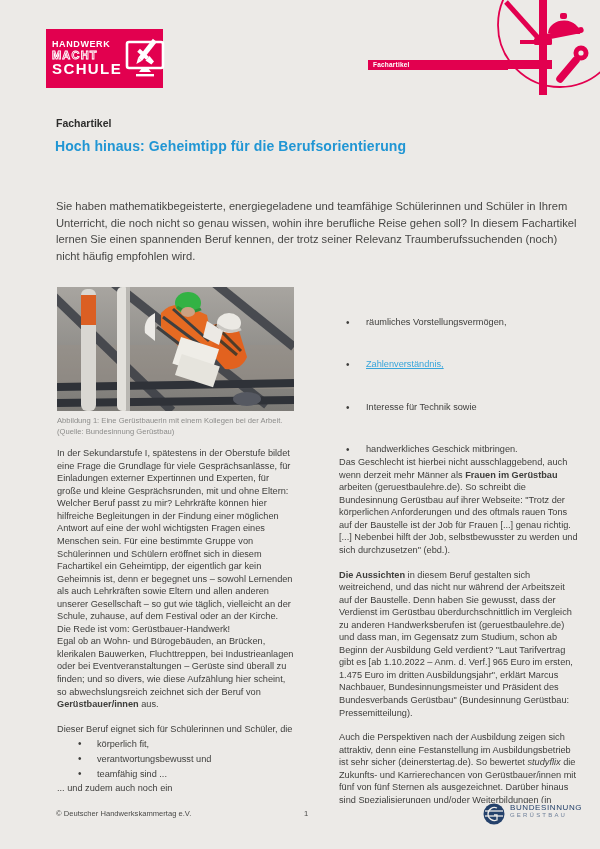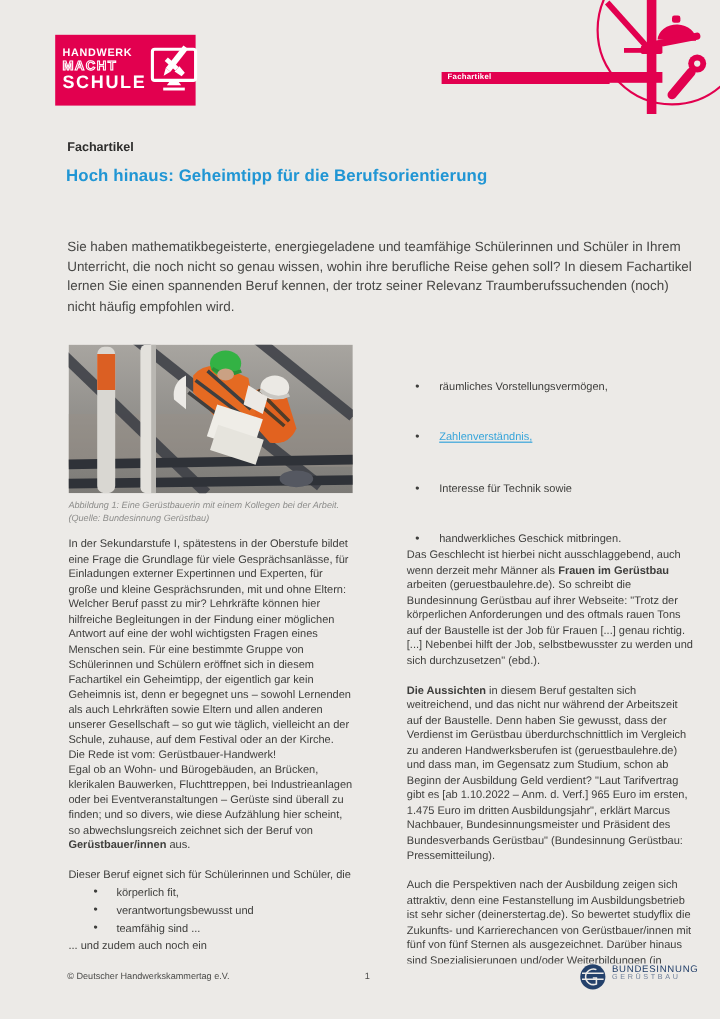--- a/index.html
+++ b/index.html
@@ -28,32 +28,32 @@
   .circle-icon{position:absolute;left:490px;top:0;}
   
   .kicker{position:absolute;left:56px;top:117px;font-size:10.5px;font-weight:bold;color:#2d2d2c;}
   .page-title{position:absolute;left:55px;top:138px;width:530px;font-size:14px;font-weight:bold;color:#2196d4;letter-spacing:.1px;}
   .intro{position:absolute;left:56px;top:187px;width:527px;font-size:11.2px;line-height:16.6px;color:#474745;hyphens:auto;-webkit-hyphens:auto;}
   
   .columns{position:absolute;left:57px;top:287px;width:523px;height:516px;display:flex;gap:45px;overflow:hidden;}
   .col-left{width:237px;flex:0 0 237px;}
   .col-right{width:241px;flex:0 0 241px;}
   .figure-photo{display:block;}
-  .figure-caption{margin-top:5px;font-size:7.6px;font-style:italic;color:#8d8d8b;line-height:10.6px;}
+  .figure-caption{margin-top:5px;font-size:7.6px;color:#8d8d8b;line-height:10.6px;}
   .body-text{font-size:9.2px;line-height:12.55px;color:#3e3e3c;margin:0;hyphens:auto;-webkit-hyphens:auto;}
   .col-left .body-text.first{margin-top:10px;}
   .gap{margin-top:12px;}
   ul.dots{list-style:none;margin:2px 0 0 0;padding:0;}
   ul.dots li{position:relative;font-size:9.2px;line-height:14.8px;color:#3e3e3c;}
   .col-left ul.dots li{padding-left:40px;}
   .col-left ul.dots li::before{content:"\2022";position:absolute;left:21px;font-size:10px;}
   .col-right ul.dots li{padding-left:27px;line-height:13.3px;margin-top:29px;}
   .col-right ul.dots li::before{content:"\2022";position:absolute;left:7px;font-size:10px;}
   .b{font-weight:bold;}
-  .i{}
+  .i{font-style:italic;}
   .lnk{color:#38a5da;text-decoration:underline;cursor:pointer;}
   
   .footer-copy{position:absolute;left:56px;top:809px;font-size:7.6px;color:#4a4a48;}
   .footer-page{position:absolute;left:0;top:809px;width:612px;text-align:center;font-size:7.6px;color:#4a4a48;}
   .partner-logo{position:absolute;left:483px;top:803px;display:flex;align-items:flex-start;gap:5px;}
   .partner-text{display:flex;flex-direction:column;line-height:1.15;}
   .partner-n1{font-size:8px;color:#24416b;letter-spacing:.6px;}
   .partner-n2{font-size:6px;color:#6d7f99;letter-spacing:2.2px;}
 </style>
 </head>

